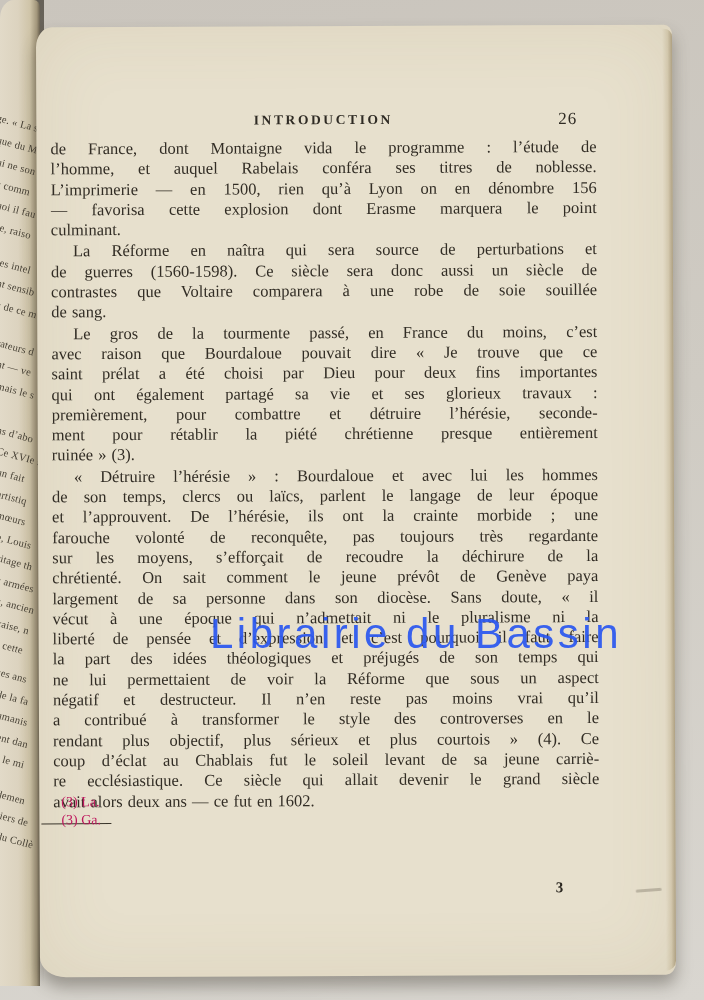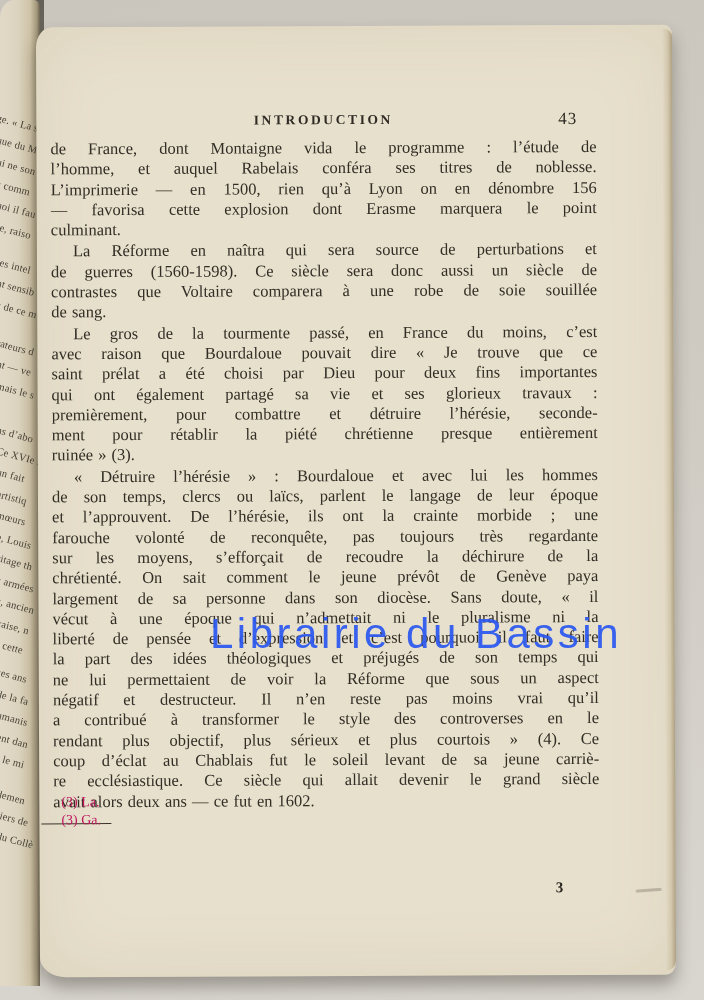--- a/index.html
+++ b/index.html
@@ -131,21 +131,21 @@
       <div class="frag" style="top: 788px;">demen</div>
       <div class="frag" style="top: 809px;">liers de</div>
       <div class="frag" style="top: 830px;">du Collè</div>
     </div>
 
   <div class="main-page">
     <div class="fore-edge"></div>
 
     <div class="running-header">
       <div class="header-title">INTRODUCTION</div>
-      <div class="header-pagenum">43</div>
+      <div class="header-pagenum">26</div>
     </div>
 
     <div class="page-body">
         <div class="para">
           <div class="line">de France, dont Montaigne vida le programme : l’étude de</div>
           <div class="line">l’homme, et auquel Rabelais conféra ses titres de noblesse.</div>
           <div class="line">L’imprimerie — en 1500, rien qu’à Lyon on en dénombre 156</div>
           <div class="line">— favorisa cette explosion dont Erasme marquera le point</div>
           <div class="line last">culminant.</div>
         </div>

